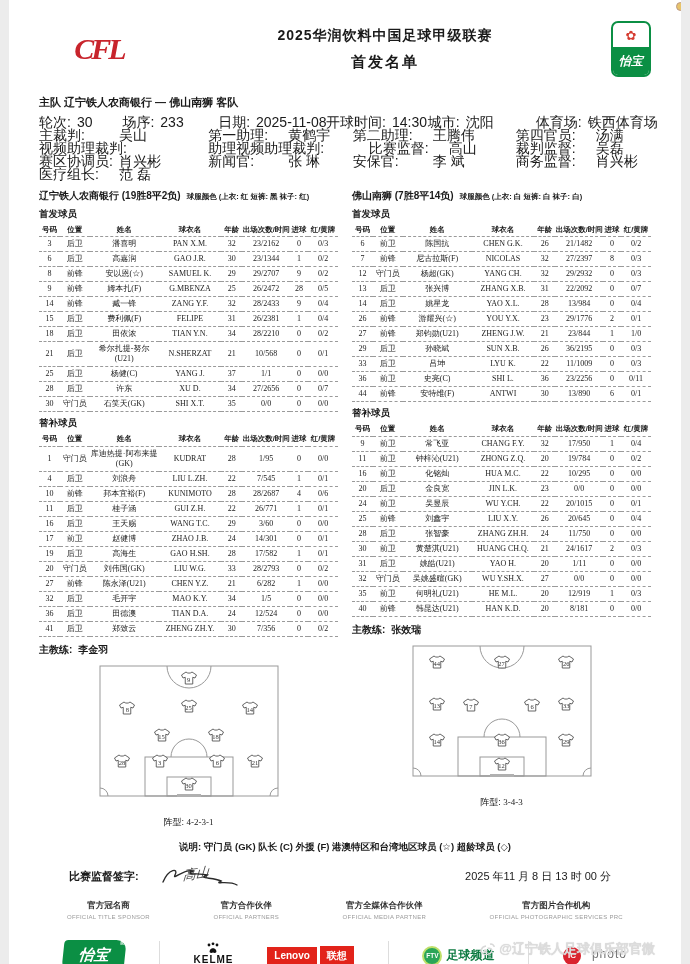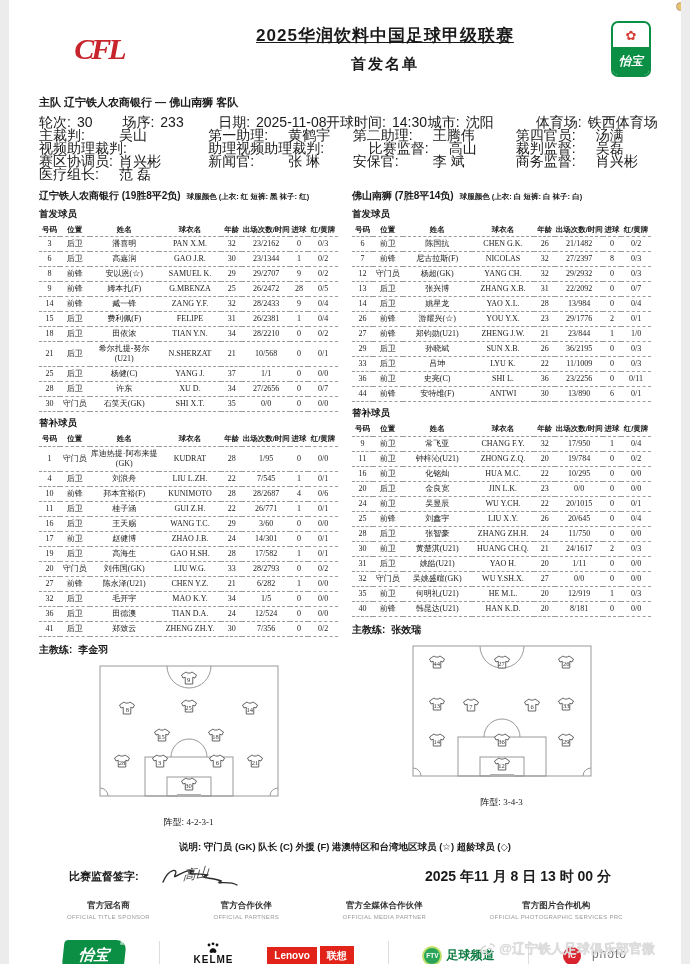--- a/index.html
+++ b/index.html
@@ -17,21 +17,21 @@
   .hdr { display:flex; align-items:center; height:86px; }
   .cfl { width:120px; text-align:center; }
   .cfl-text {
     font-family:"Liberation Serif","DejaVu Serif",serif;
     font-style:italic; font-weight:bold; font-size:30px; color:#c8242c;
     letter-spacing:-3px; position:relative; display:inline-block;
   }
   .cfl-dot { position:absolute; right:-4px; top:2px; width:9px; height:9px;
     border-radius:50%; background:#e8c46a; border:1px solid #b98; }
   .titles { flex:1; text-align:center; }
-  .title-main { font-size:17px; font-weight:bold; letter-spacing:1px;text-decoration:underline; }
+  .title-main { font-size:14px; font-weight:bold; letter-spacing:1px; }
   .title-sub { font-size:15px; font-weight:bold; margin-top:8px; letter-spacing:2px; }
   .yibao-badge { width:40px; height:56px; border:2px solid #0b8f44; border-radius:7px;
     overflow:hidden; margin-left:auto; background:#fff; }
   .yibao-top { height:24px; display:flex; align-items:center; justify-content:center;
     color:#d53a2f; font-size:13px; }
   .yibao-bot { height:28px; background:#0b8f44; color:#fff; font-weight:bold;
     font-style:italic; font-size:12px; display:flex; align-items:center; justify-content:center; }
   
   .teams-line { font-size:11px; font-weight:bold; margin:3px 0 6px; }
   .info-row { font-size:14px; line-height:13px; white-space:nowrap; }
@@ -70,21 +70,21 @@
   .formation-line .f-val { font-family:"Liberation Serif",serif; }
   
   .legend { text-align:center; font-size:9.5px; font-weight:bold; margin:12px 0 8px; }
   .sig-row { display:flex; align-items:center; margin-top:8px; padding:0 40px 0 30px; }
   .sig-label { font-size:11px; font-weight:bold; }
   .sig-scribble { position:relative; width:90px; height:30px; margin-left:18px; }
   .sig-scribble svg { position:absolute; inset:0; }
   .sig-scribble svg path { fill:none; stroke:#2a2a2a; stroke-width:1.4; stroke-linecap:round; }
   .sig-name { position:absolute; left:26px; top:3px; font-size:13px; color:#2a2a2a;
     font-family:"DejaVu Serif",serif; font-style:italic; transform:rotate(-8deg) skewX(-12deg); opacity:.85; }
-  .sig-dt { margin-left:auto; font-size:14px; font-weight:bold; }
+  .sig-dt { margin-left:auto; font-size:11px; font-weight:normal; }
   
   .sp-cats { display:flex; justify-content:space-between; margin-top:8px; padding:0 28px; }
   .sp-cat { text-align:center; }
   .sp-zh { font-size:8.5px; font-weight:bold; color:#333; }
   .sp-en { font-size:6px; color:#9a9a9a; margin-top:2px; letter-spacing:.3px; }
   .logo-row { display:flex; align-items:center; justify-content:space-between;
     margin-top:14px; padding:0 24px; height:44px; }
   .logo-div { width:1px; height:30px; background:#ddd; }
   .yibao-flag { background:#0b8f44; color:#fff; font-weight:bold; font-style:italic;
     font-size:15px; padding:6px 16px; border-radius:4px 10px 4px 10px;

